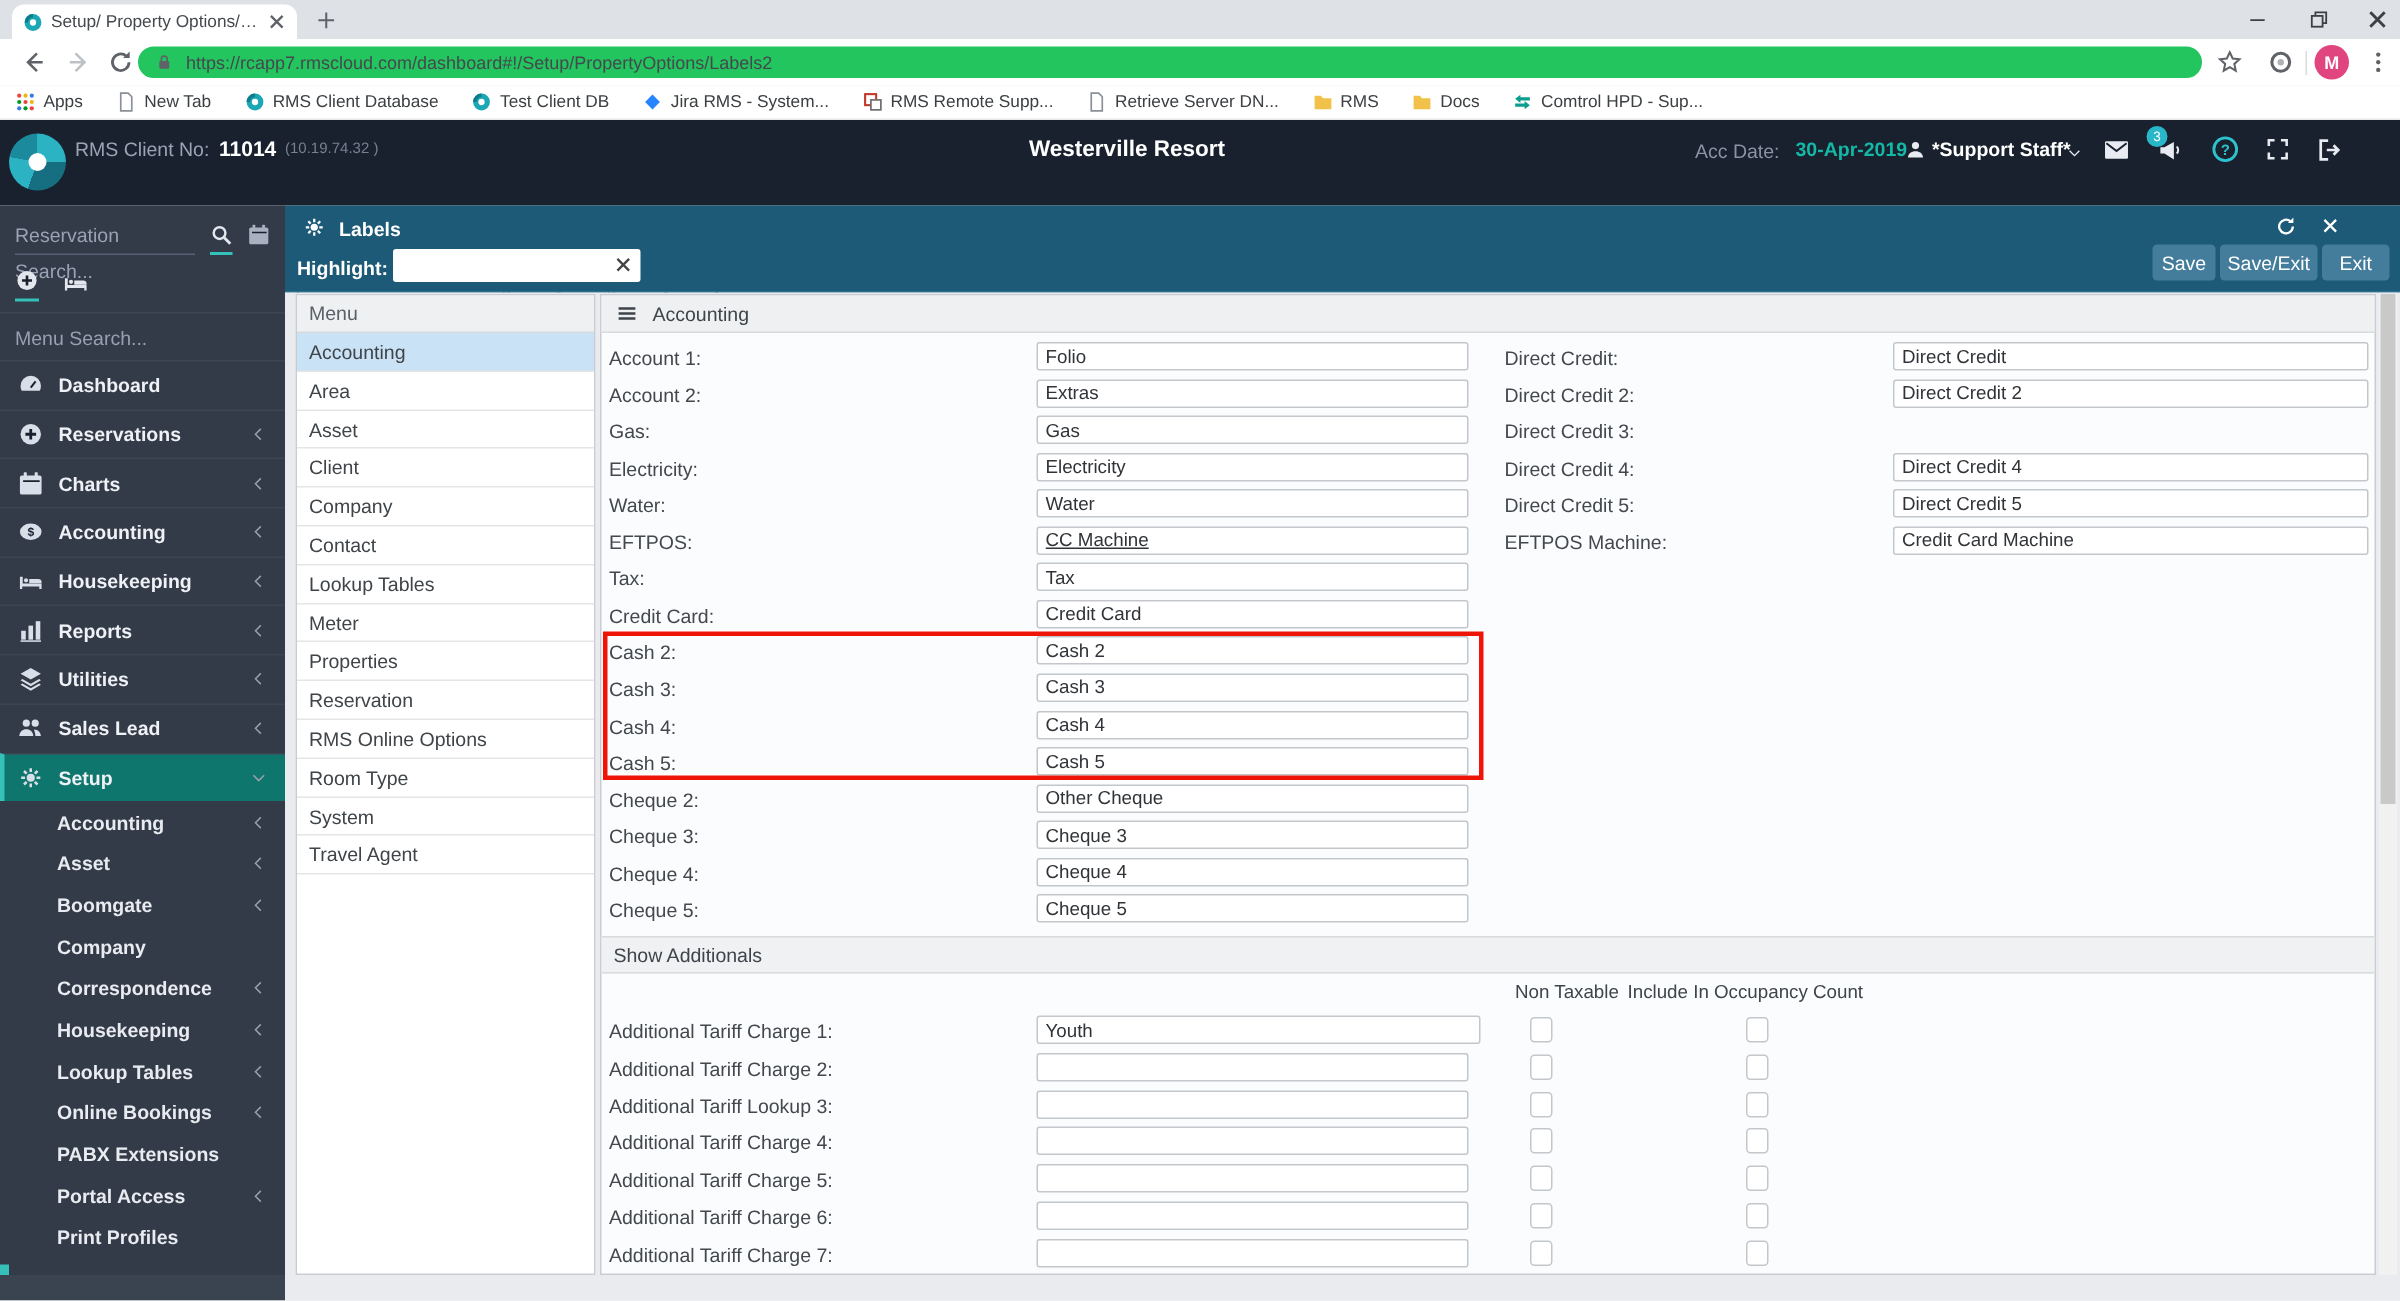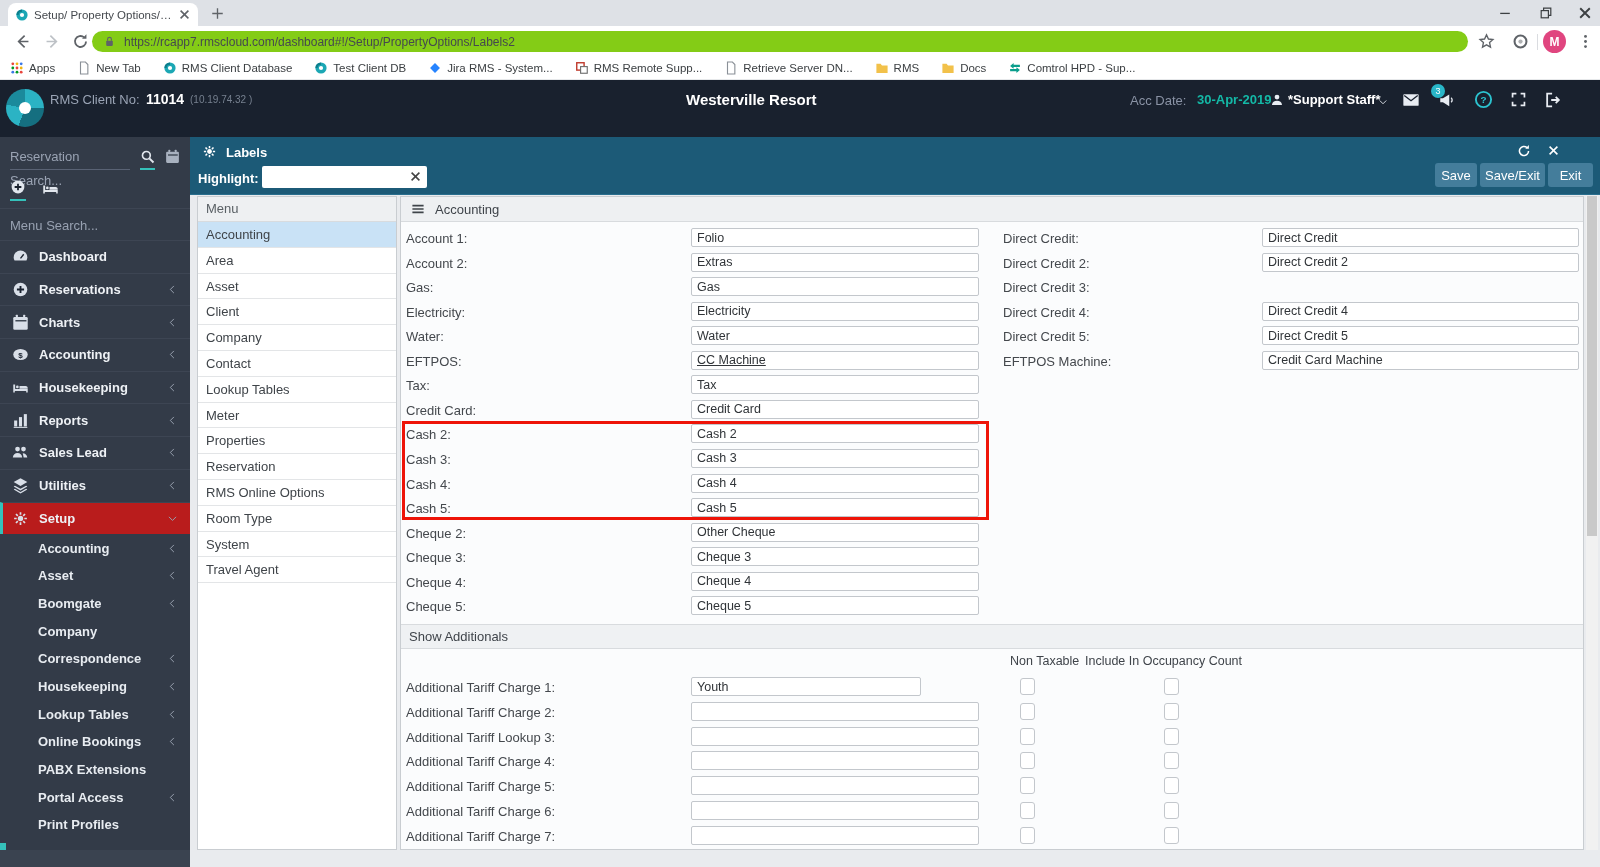--- a/index.html
+++ b/index.html
@@ -12,21 +12,21 @@
   .tab{position:absolute;left:8px;top:3px;width:190px;height:23px;background:#fff;
        border-radius:8px 8px 0 0;display:flex;align-items:center;padding:0 7px;box-sizing:border-box;}
   .tab-fav{width:14px;height:14px;flex:0 0 14px;}
   .tab-title{flex:1;font-size:11.5px;color:#45494e;white-space:nowrap;overflow:hidden;
              text-overflow:ellipsis;margin:0 5px;}
   .tab-close{width:13px;height:13px;color:#5f6368;flex:0 0 13px;}
   .newtab{position:absolute;left:210px;top:6px;width:15px;height:15px;color:#5f6368;}
   .wc{position:absolute;top:5px;width:16px;height:16px;color:#3c4043;}
   .toolbar{position:absolute;left:0;top:26px;width:1600px;height:31px;background:#fff;}
   .nav-ic{position:absolute;top:7px;width:17px;height:17px;color:#5f6368;}
-  .urlbar{position:absolute;left:92px;top:5px;width:1376px;height:21px;background:#84cc16;
+  .urlbar{position:absolute;left:92px;top:5px;width:1376px;height:21px;background:#22c55e;
           border-radius:11px;display:flex;align-items:center;padding:0 12px;box-sizing:border-box;}
   .lock-ic{width:11px;height:13px;color:#5f6368;flex:0 0 11px;}
   .url-text{font-size:12px;color:#45494e;margin-left:9px;white-space:nowrap;}
   .tb-sep{position:absolute;left:1537px;top:8px;width:1px;height:16px;background:#dadce0;}
   .avatar{position:absolute;left:1543px;top:4px;width:23px;height:23px;border-radius:50%;
           background:#e0457f;color:#fff;font-size:12px;font-weight:bold;display:flex;
           align-items:center;justify-content:center;}
   .bookmarks{position:absolute;left:0;top:57px;width:1600px;height:23px;background:#fff;
              border-bottom:1px solid #e6e8ea;display:flex;align-items:center;gap:22px;
              padding-left:10px;box-sizing:border-box;}
@@ -64,21 +64,21 @@
   .quick-bed{position:absolute;left:42px;top:43px;width:17px;height:17px;color:#e2e7ee;}
   .sb-div{position:absolute;left:0;top:71px;width:190px;border-top:1px solid #3d4553;}
   .menu-search{position:absolute;left:10px;top:75px;width:170px;height:28px;line-height:28px;
                font-size:13px;color:#98a1b1;}
   #sidebar-menu{position:absolute;left:0;top:103px;width:190px;}
   .sb-item{position:relative;height:32.7px;border-top:1px solid #3d4553;display:flex;
            align-items:center;box-sizing:border-box;}
   .sb-ic{width:17px;height:17px;margin-left:12px;color:#d9dfe8;flex:0 0 17px;}
   .sb-t{margin-left:10px;font-size:13px;font-weight:bold;color:#eef1f5;white-space:nowrap;}
   .sb-ch{position:absolute;right:12px;width:11px;height:11px;color:#97a0ae;}
-  .sb-item.active{background:#b91c1c;border-left:3px solid #35c1ba;}
+  .sb-item.active{background:#0f766e;border-left:3px solid #35c1ba;}
   .sb-item.active .sb-ic{margin-left:9px;}
   .sb-sub{position:relative;height:27.7px;display:flex;align-items:center;}
   .sb-sub .sb-t{margin-left:38px;font-weight:bold;color:#e8ecf1;}
   .sb-teal{position:absolute;left:0;top:706px;width:6px;height:8px;background:#35c1ba;}
   .sb-bottom{position:absolute;left:0;top:713px;width:190px;height:17px;background:#3a4350;}
 
   
   .panel-header{position:absolute;left:190px;top:137px;width:1410px;height:58px;background:#1c5a77;
                 border-bottom:1px solid #2a6f8e;box-sizing:border-box;}
   .ph-gear{position:absolute;left:12px;top:7px;width:15px;height:15px;color:#fff;}
@@ -603,42 +603,42 @@
           <span class="sb-t">Reports</span>
           <span class="sb-ch">
             <svg class="ic" viewBox="0 0 20 20" aria-hidden="true">
               <path d="M12.5 3.5L6 10l6.5 6.5" fill="none" stroke="currentColor" stroke-width="1.8"></path>
             </svg>
           </span>
         </div>
         <div class="sb-item">
           <span class="sb-ic">
             <svg class="ic" viewBox="0 0 20 20" aria-hidden="true">
+              <path fill="currentColor" d="M10 1.5l8 4.5-8 4.5-8-4.5z"></path>
+              <path fill="currentColor" d="M3.4 10.2L10 13.9l6.6-3.7 1.4.9L10 15.9 2 11.1z"></path>
+              <path fill="currentColor" d="M3.4 13.8L10 17.5l6.6-3.7 1.4.9L10 19.5 2 14.7z"></path>
+            </svg>
+          </span>
+          <span class="sb-t">Utilities</span>
+          <span class="sb-ch">
+            <svg class="ic" viewBox="0 0 20 20" aria-hidden="true">
+              <path d="M12.5 3.5L6 10l6.5 6.5" fill="none" stroke="currentColor" stroke-width="1.8"></path>
+            </svg>
+          </span>
+        </div>
+        <div class="sb-item">
+          <span class="sb-ic">
+            <svg class="ic" viewBox="0 0 20 20" aria-hidden="true">
               <circle cx="6.5" cy="6" r="2.8" fill="currentColor"></circle>
               <circle cx="13.5" cy="6" r="2.8" fill="currentColor"></circle>
               <path fill="currentColor" d="M1 16c.3-3.5 2.5-5.3 5.5-5.3s5.2 1.8 5.5 5.3z"></path>
               <path fill="currentColor" d="M12.6 10.9c2.9.1 5.1 1.9 5.4 5.1h-4.3c-.2-2.1-.9-3.8-1.1-5.1z"></path>
             </svg>
           </span>
           <span class="sb-t">Sales Lead</span>
-          <span class="sb-ch">
-            <svg class="ic" viewBox="0 0 20 20" aria-hidden="true">
-              <path d="M12.5 3.5L6 10l6.5 6.5" fill="none" stroke="currentColor" stroke-width="1.8"></path>
-            </svg>
-          </span>
-        </div>
-        <div class="sb-item">
-          <span class="sb-ic">
-            <svg class="ic" viewBox="0 0 20 20" aria-hidden="true">
-              <path fill="currentColor" d="M10 1.5l8 4.5-8 4.5-8-4.5z"></path>
-              <path fill="currentColor" d="M3.4 10.2L10 13.9l6.6-3.7 1.4.9L10 15.9 2 11.1z"></path>
-              <path fill="currentColor" d="M3.4 13.8L10 17.5l6.6-3.7 1.4.9L10 19.5 2 14.7z"></path>
-            </svg>
-          </span>
-          <span class="sb-t">Utilities</span>
           <span class="sb-ch">
             <svg class="ic" viewBox="0 0 20 20" aria-hidden="true">
               <path d="M12.5 3.5L6 10l6.5 6.5" fill="none" stroke="currentColor" stroke-width="1.8"></path>
             </svg>
           </span>
         </div>
         <div class="sb-item active">
           <span class="sb-ic">
             <svg class="ic" viewBox="0 0 20 20" aria-hidden="true">
               <circle cx="10" cy="10" r="3.2" fill="currentColor"></circle>
@@ -875,21 +875,21 @@
           <div class="frow" style="top: 127.2px;">
             <span class="flabel" style="left: 602px;">Direct Credit 5:</span>
             <input type="text" class="finput" value="Direct Credit 5" style="left: 861px; width: 317px;">
           </div>
           <div class="frow" style="top: 151.75px;">
             <span class="flabel" style="left: 602px;">EFTPOS Machine:</span>
             <input type="text" class="finput" value="Credit Card Machine" style="left: 861px; width: 317px;">
           </div>
           <div class="frow" style="top: 478px;">
             <span class="flabel" style="left: 5px;">Additional Tariff Charge 1:</span>
-            <input type="text" class="finput" value="Youth" style="left: 290px; width: 230px;">
+            <input type="text" class="finput" value="Youth" style="left: 290px; width: 296px;">
             <span class="cb" style="left: 619px;"></span>
             <span class="cb" style="left: 763px;"></span>
           </div>
           <div class="frow" style="top: 502.8px;">
             <span class="flabel" style="left: 5px;">Additional Tariff Charge 2:</span>
             <input type="text" class="finput" value="" style="left: 290px; width: 288px;">
             <span class="cb" style="left: 619px;"></span>
             <span class="cb" style="left: 763px;"></span>
           </div>
           <div class="frow" style="top: 527.6px;">

